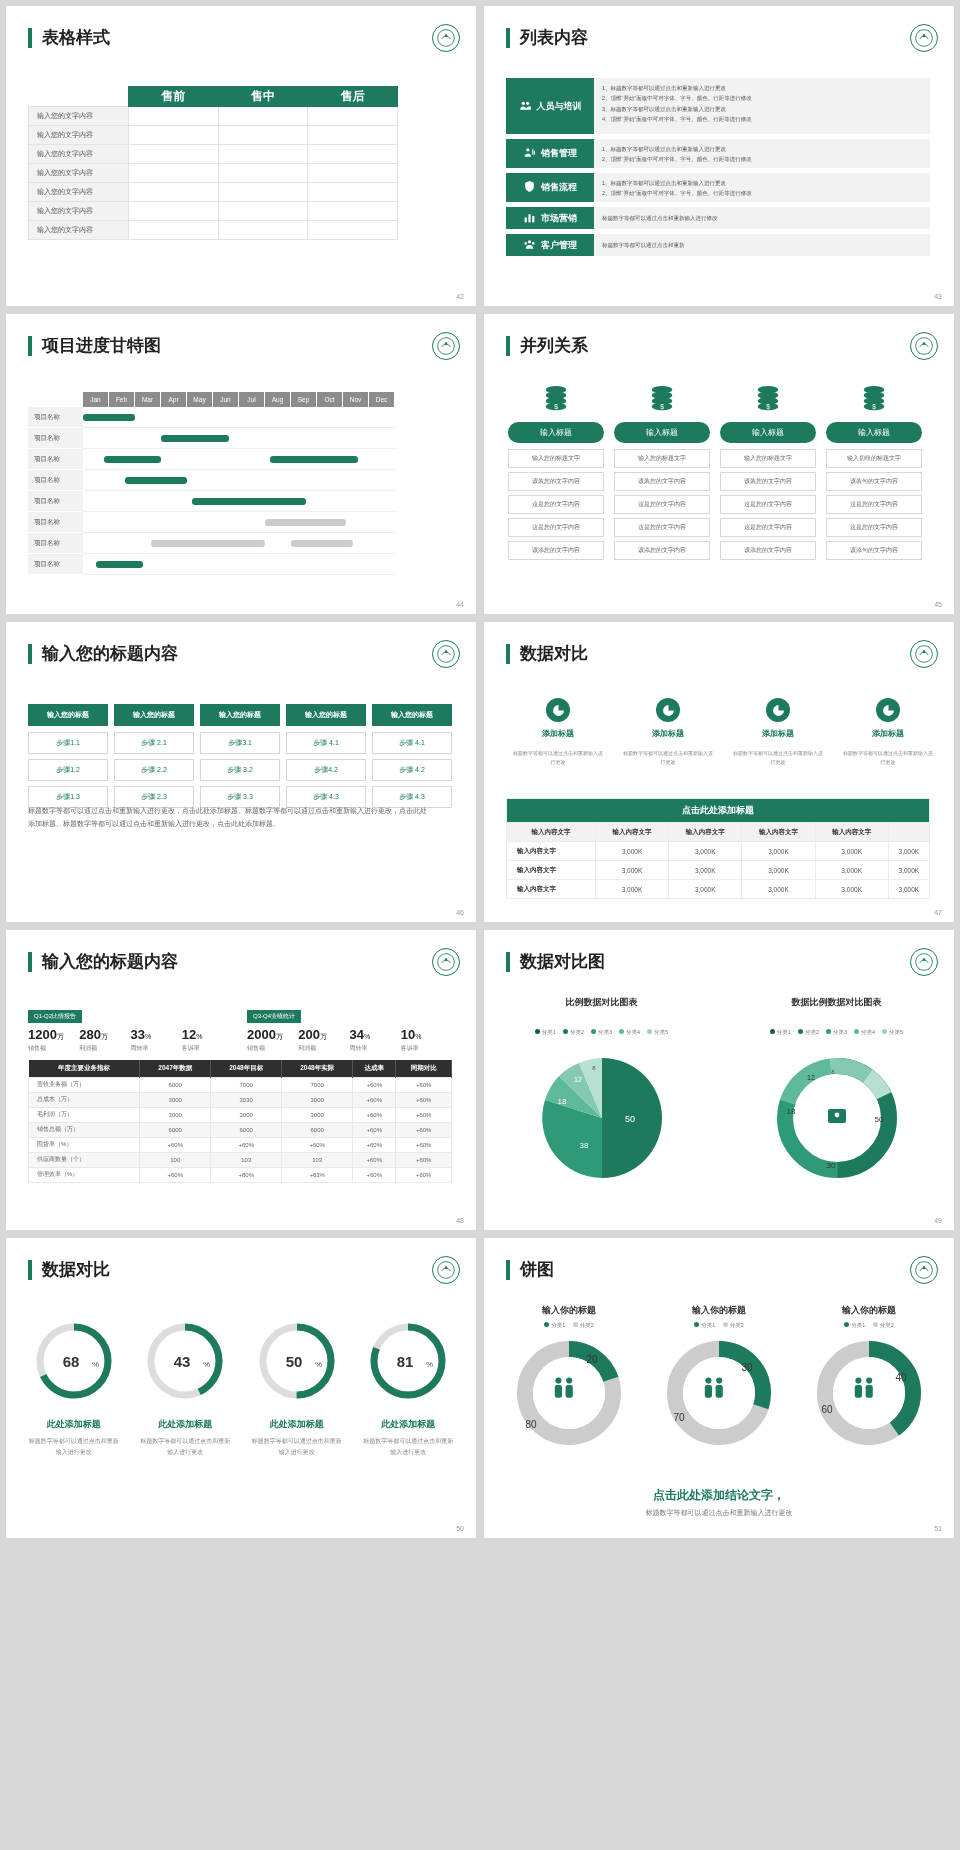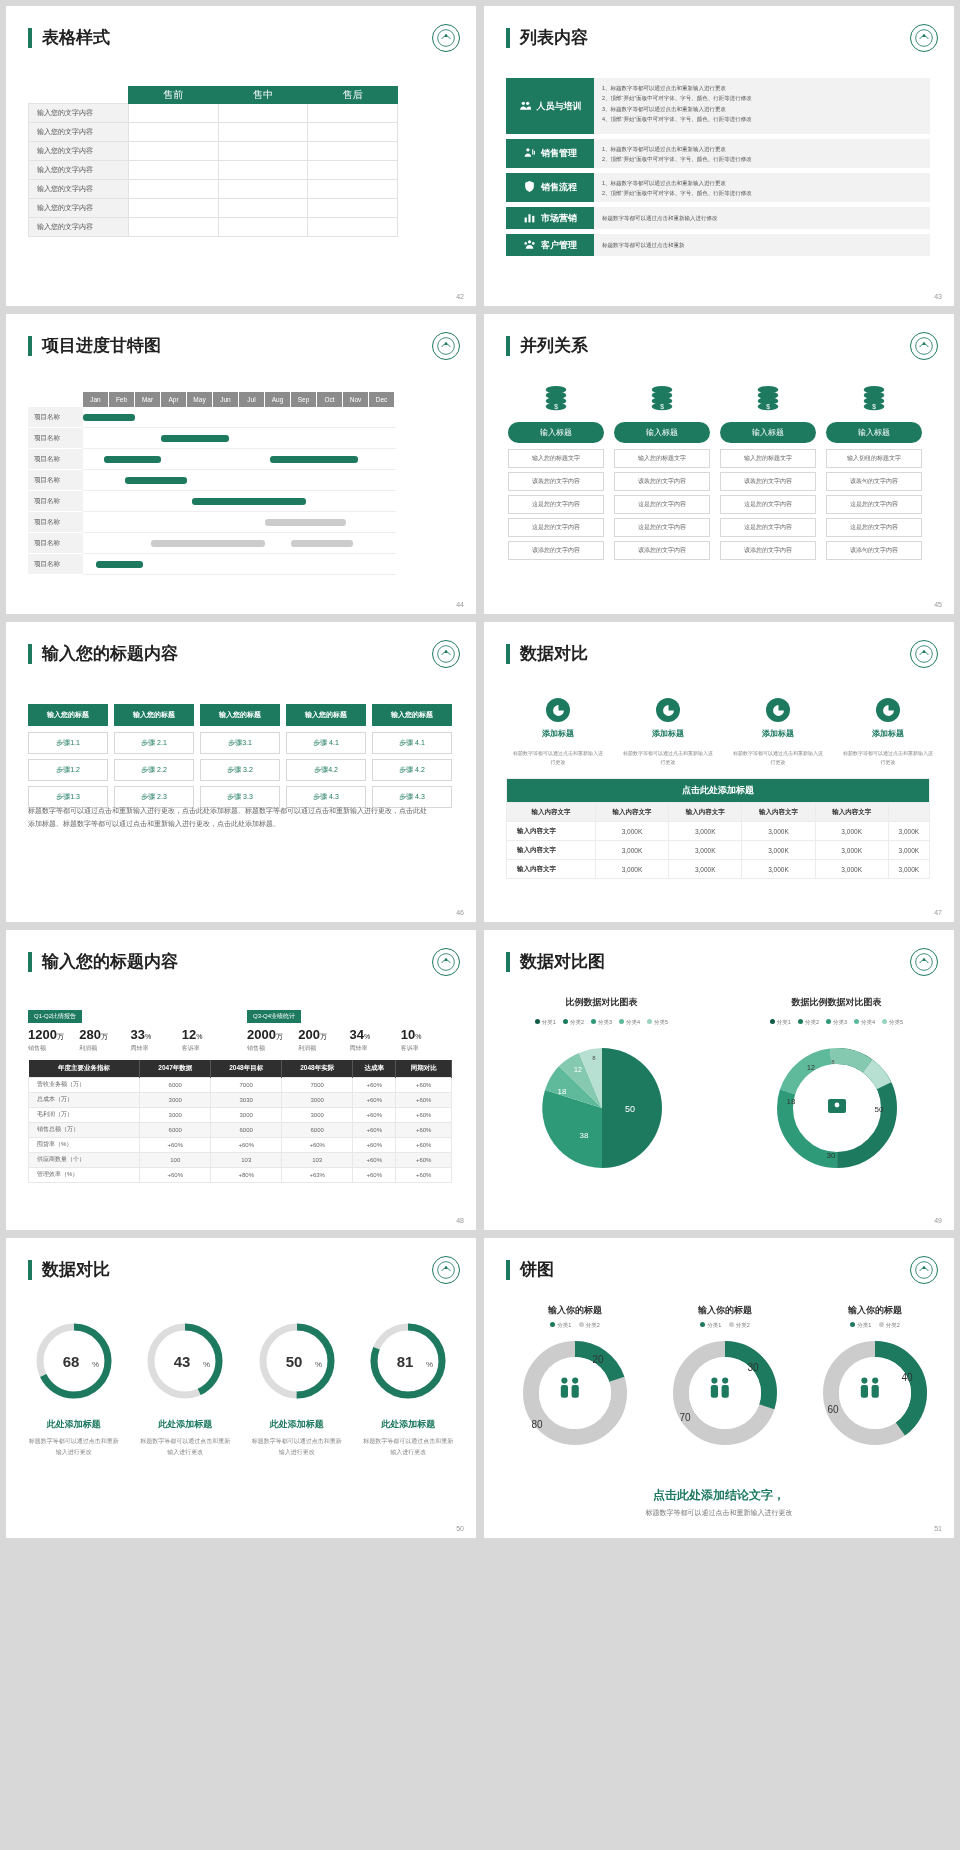--- a/index.html
+++ b/index.html
@@ -54,23 +54,23 @@
   .tbl42 {
     position: absolute;
     left: 22px; top: 80px;
     width: 370px;
     border-collapse: collapse;
     font-size: 7px;
   }
   .tbl42 th {
     background: #1d7a5f;
     color: #fff;
-    font-weight: normal;
+    font-weight: bold;
     height: 17px;
-    font-size: 10px;
+    font-size: 12px;
     border: 1px solid #1d7a5f;
   }
   .tbl42 th.blank { background: #fff; border: none; }
   .tbl42 td {
     border: 1px solid #e2e2e2;
     height: 19px;
     color: #555;
   }
   .tbl42 td.first {
     background: #f2f2f2;
@@ -150,21 +150,21 @@
   
   .ico47 { position: absolute; top: 76px; left: 22px; display: flex; gap: 6px; }
   .ico47 .col { width: 104px; text-align: center; }
   .ico47 .circ {
     width: 24px; height: 24px; border-radius: 50%; background: #1d7a5f;
     margin: 0 auto 6px; display: flex; align-items: center; justify-content: center;
   }
   .ico47 .circ svg { width: 13px; height: 13px; fill: #fff; }
   .ico47 .t { color: #1d7a5f; font-size: 8px; font-weight: bold; margin-bottom: 10px; }
   .ico47 .d { font-size: 5px; color: #888; line-height: 1.7; padding: 0 6px; }
-  .tbl47 { position: absolute; left: 22px; top: 156px; width: 424px; border-collapse: collapse; border-radius: 30px; }
+  .tbl47 { position: absolute; left: 22px; top: 176px; width: 424px; border-collapse: collapse; border-radius: 30px; }
   .tbl47 .bann {
     background: #1d7a5f; color: #fff; font-size: 9px; font-weight: bold;
     text-align: center; padding: 5px 0;
   }
   .tbl47 td { border: 1px solid #ececec; font-size: 6.5px; color: #555; height: 19px; text-align: center; }
   .tbl47 td.lead { text-align: left; padding-left: 10px; font-weight: bold; color: #333; }
   .tbl47 tr.hdr td { background: #f2f2f2; font-weight: bold; color: #333; }
 
   
   .kpi48 { position: absolute; left: 22px; top: 74px; display: flex; gap: 14px; width: 424px; }
@@ -183,33 +183,33 @@
     background: #2f2f2f; color: #fff; font-size: 6.5px; font-weight: bold;
     height: 17px; border-right: 1px solid #555;
   }
   .tbl48 td { border: 1px solid #e8e8e8; font-size: 6px; color: #666; height: 15px; text-align: center; }
   .tbl48 td.lead { text-align: left; padding-left: 8px; }
   .tbl48 tr:nth-child(odd) td { background: #f6f6f6; }
 
   
   .ch49 { position: absolute; top: 66px; width: 100%; display: flex; }
   .ch49 .half { flex: 1; text-align: center; }
-  .ch49 .ct { font-size: 9px; color: #333; font-weight: bold; margin-bottom: 10px; }
+  .ch49 .ct { font-size: 9px; color: #333; font-weight: bold; margin-bottom: 20px; }
   .ch49 .lg { font-size: 5.5px; color: #777; display: flex; justify-content: center; gap: 7px; margin-bottom: 10px; }
   .ch49 .lg i { display: inline-block; width: 5px; height: 5px; border-radius: 50%; margin-right: 2px; }
 
   
   .rings50 { position: absolute; top: 80px; left: 12px; display: flex; width: 446px; }
   .rings50 .col { flex: 1; text-align: center; }
   .rings50 .t { color: #1d7a5f; font-size: 9px; font-weight: bold; margin: 10px 0 5px; }
   .rings50 .d { font-size: 6px; color: #888; line-height: 1.8; padding: 0 10px; }
   .pctlbl { font-size: 15px; font-weight: bold; fill: #333; }
 
   
-  .don51 { position: absolute; top: 66px; left: 16px; display: flex; width: 450px; justify-content: space-between; }
+  .don51 { position: absolute; top: 66px; left: 10px; display: flex; width: 450px; justify-content: space-between; }
   .don51 .col { flex: 1; text-align: center; }
   .don51 .t { font-size: 9px; font-weight: bold; color: #333; margin-bottom: 5px; }
   .don51 .lg { font-size: 5.5px; color: #777; margin-bottom: 4px; }
   .don51 .lg i { display: inline-block; width: 5px; height: 5px; border-radius: 50%; margin-right: 2px; }
   .concl {
     position: absolute; bottom: 34px; width: 100%; text-align: center;
     color: #1d7a5f; font-size: 12px; font-weight: bold;
   }
   .conclsub {
     position: absolute; bottom: 20px; width: 100%; text-align: center;

